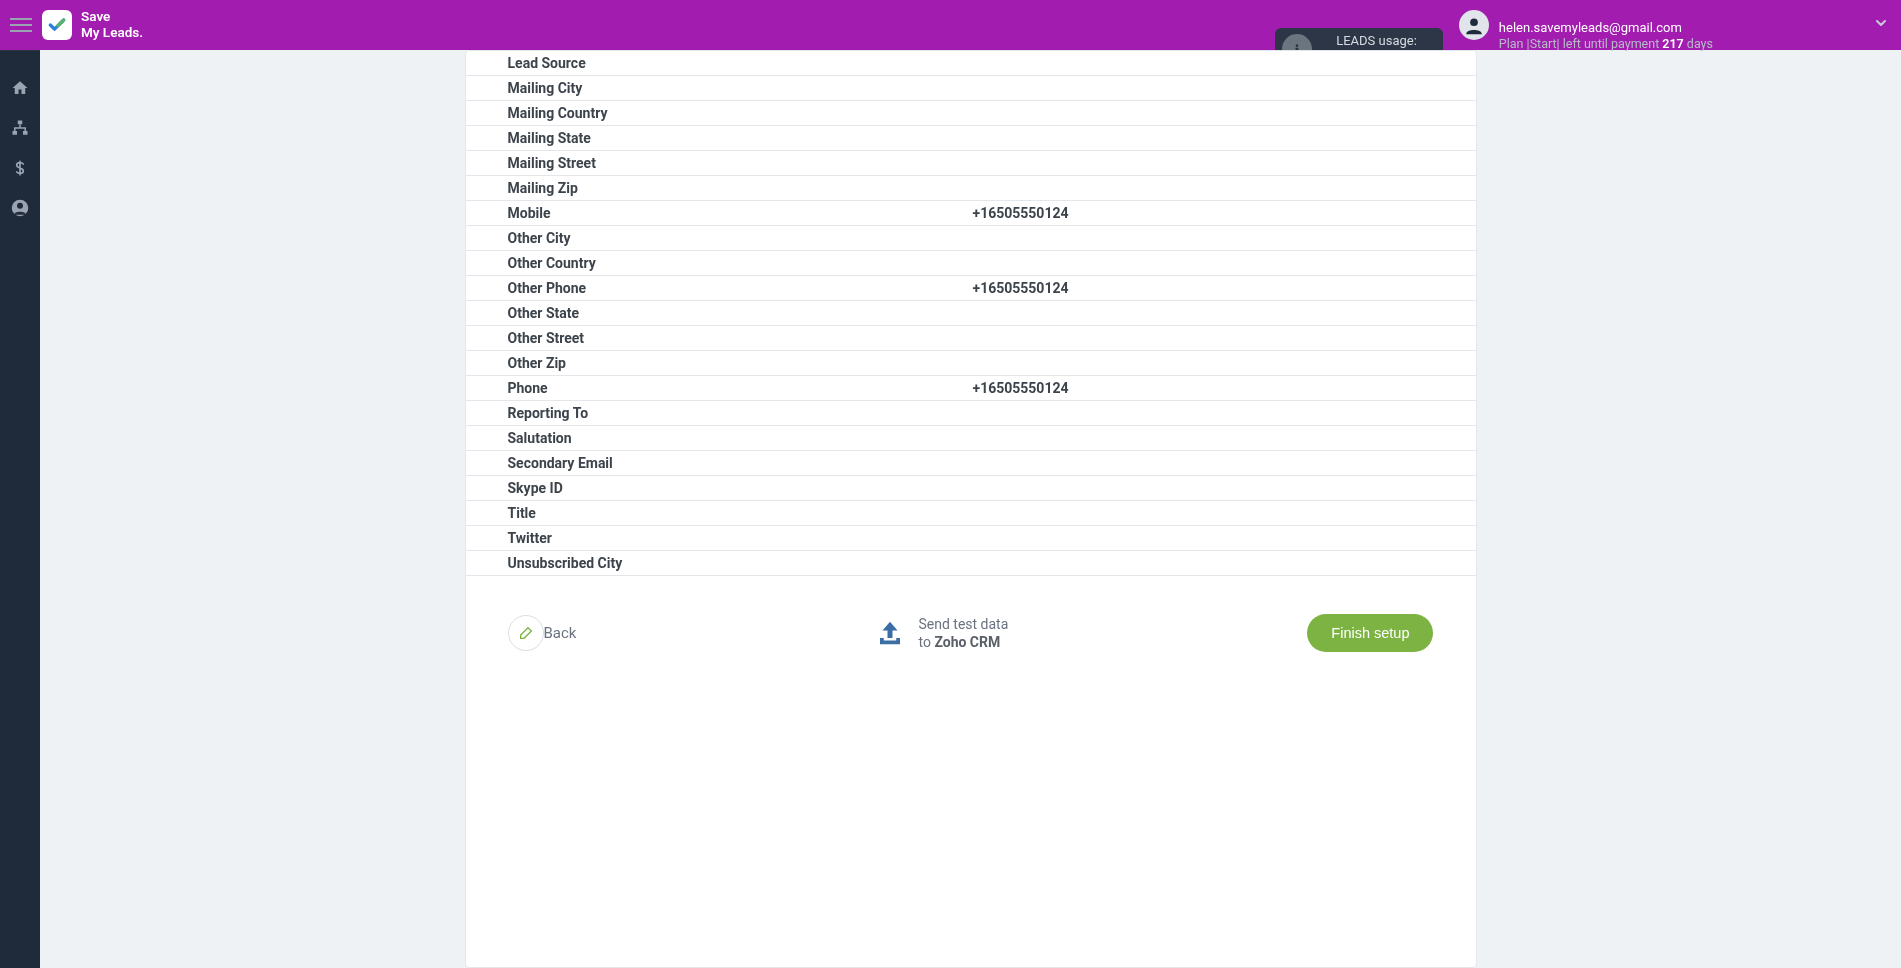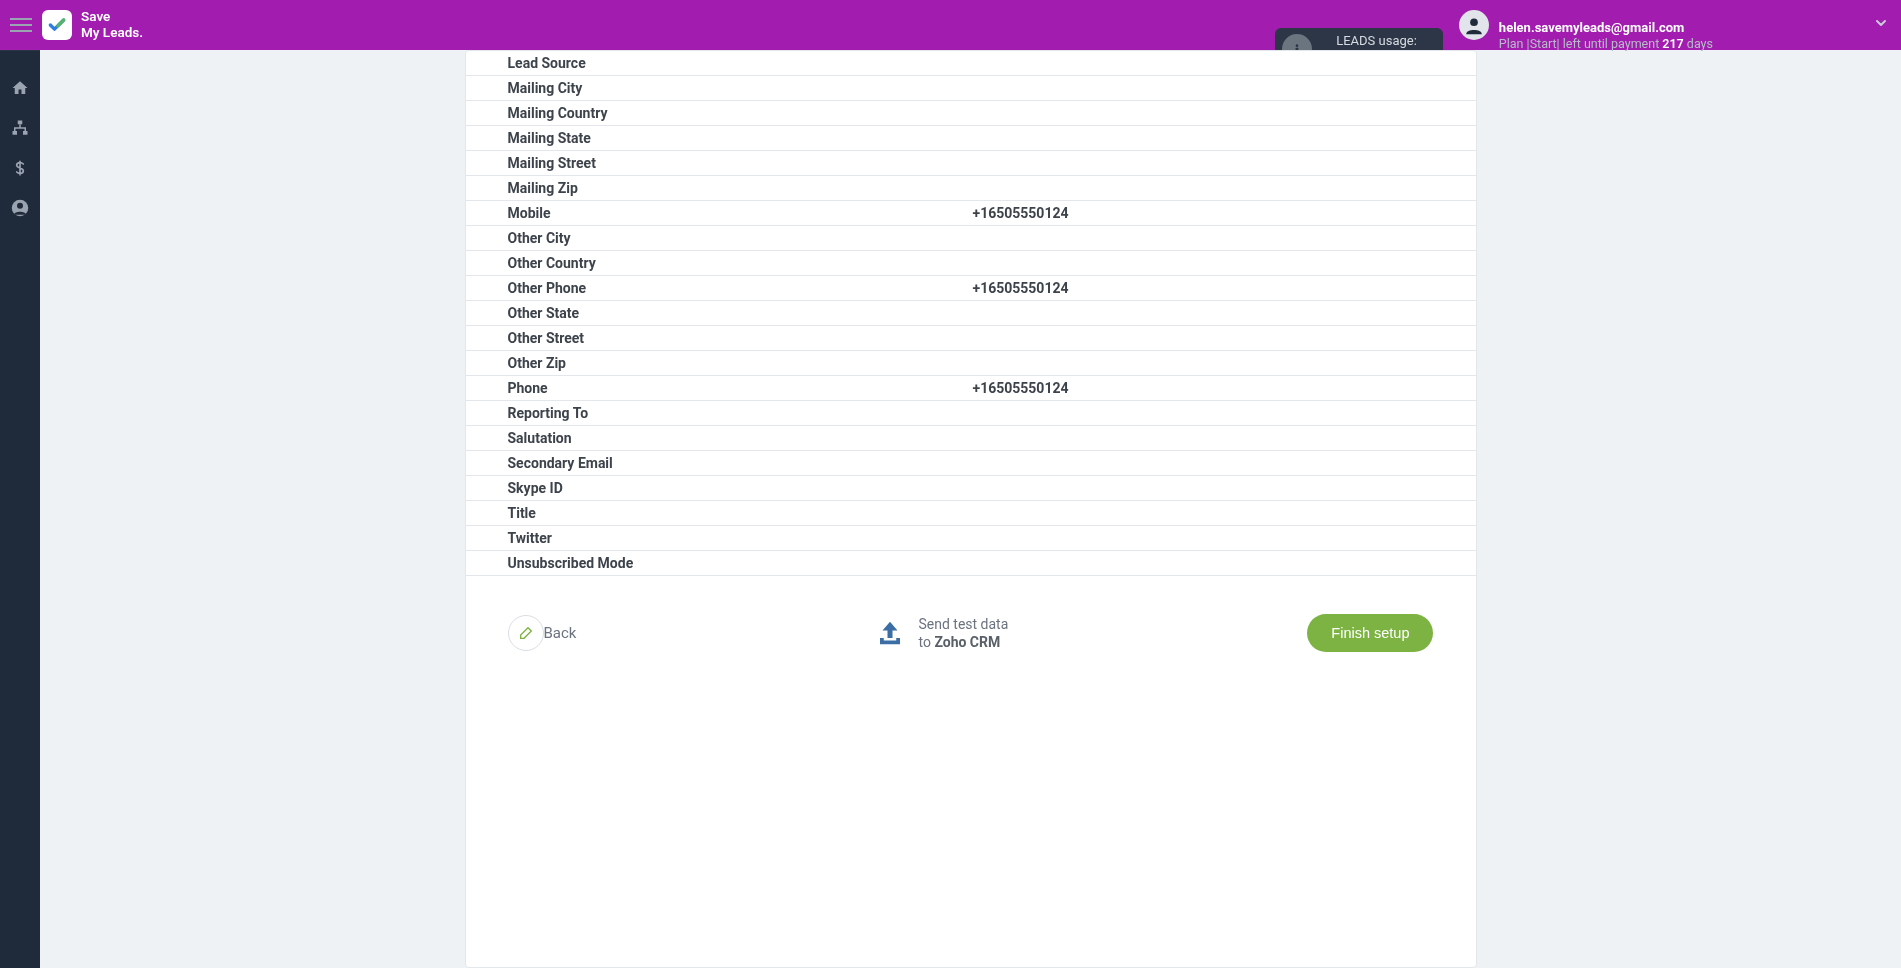--- a/index.html
+++ b/index.html
@@ -49,21 +49,21 @@
     .usage-line2 .num-used { color: #8bc34a; font-weight: 600; }
     .usage-line2 .num-of { color: #d6dbe2; font-style: italic;}
     .usage-line2 .num-total { color: #d6dbe2; }
     .usage-line2 .pct { color: #9aa3b0; font-style: italic; }
     .account-box { display: flex; align-items: center; gap: 10px; }
     .avatar-circle {
       width: 30px; height: 30px; border-radius: 50%; background: #e1e5eb;
       display:flex; align-items:center; justify-content:center;
     }
     .account-text { font-size: 13px; line-height: 1.25; }
-    .account-email { font-weight: 700; color: #fff; margin-top: 22px; }
+    .account-email { font-weight: 400; color: #fff; margin-top: 22px; }
     .account-plan { color: #b6bdc8; font-size: 12.5px; }
     .account-plan .days { color: #fff; font-weight: 600; }
     .header-chevron { margin-left: 160px; color:#c7ccd5; cursor:pointer; }
 
     
     .sidebar {
       position: absolute; left: 0; top: 50px; bottom: 0;
       width: 40px;
       background: #1f2a3a;
       display: flex; flex-direction: column; align-items: center;
@@ -288,21 +288,21 @@
         </div>
         <div class="field-row">
           <div class="field-label">Title</div>
           <div class="field-value"></div>
         </div>
         <div class="field-row">
           <div class="field-label">Twitter</div>
           <div class="field-value"></div>
         </div>
         <div class="field-row">
-          <div class="field-label">Unsubscribed Mode</div>
+          <div class="field-label">Unsubscribed City</div>
           <div class="field-value"></div>
         </div>
       </div>
 
     <div class="card-footer">
       <div class="back-btn">
         <div class="back-circle">
           <svg width="16" height="16" viewBox="0 0 24 24" fill="none" stroke="#7cb342" stroke-width="2">
             <path d="M15 4 L20 9 L9 20 L4 20 L4 15 Z"></path>
           </svg>

